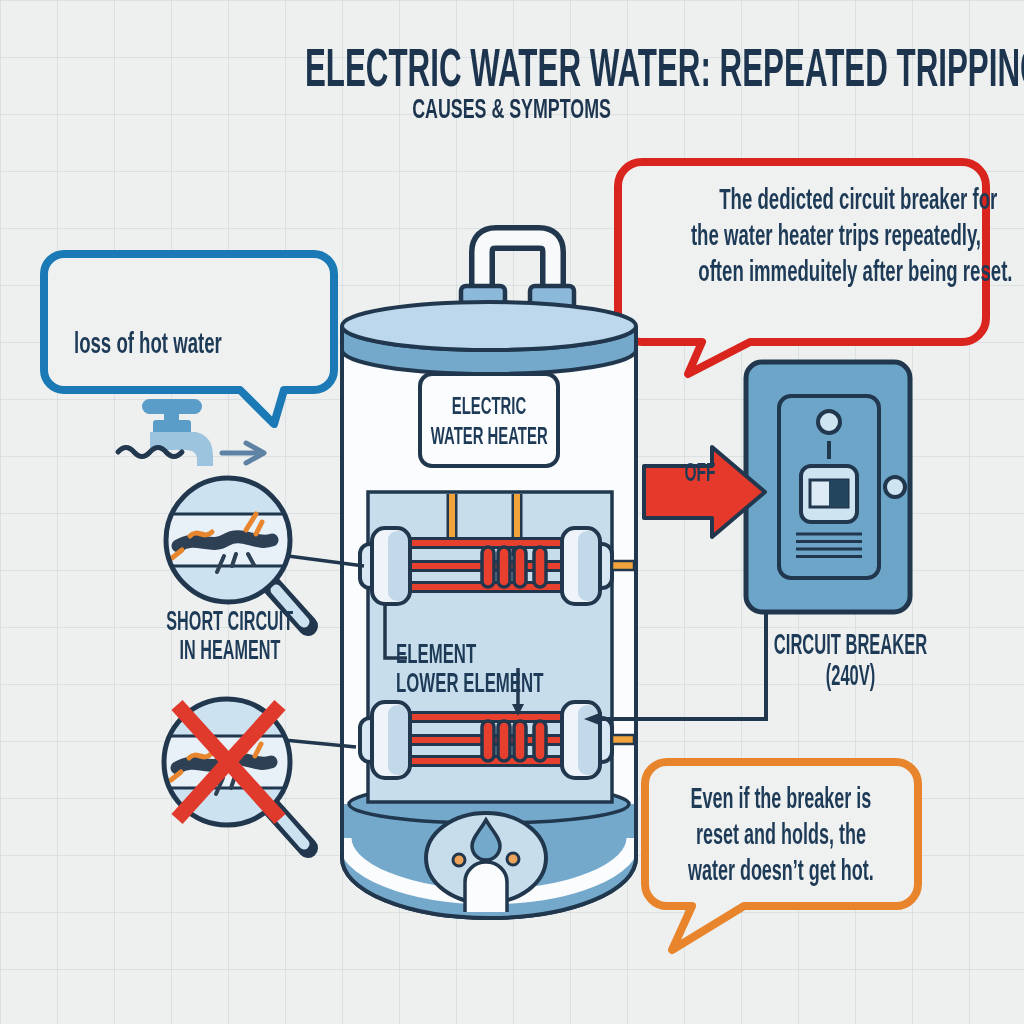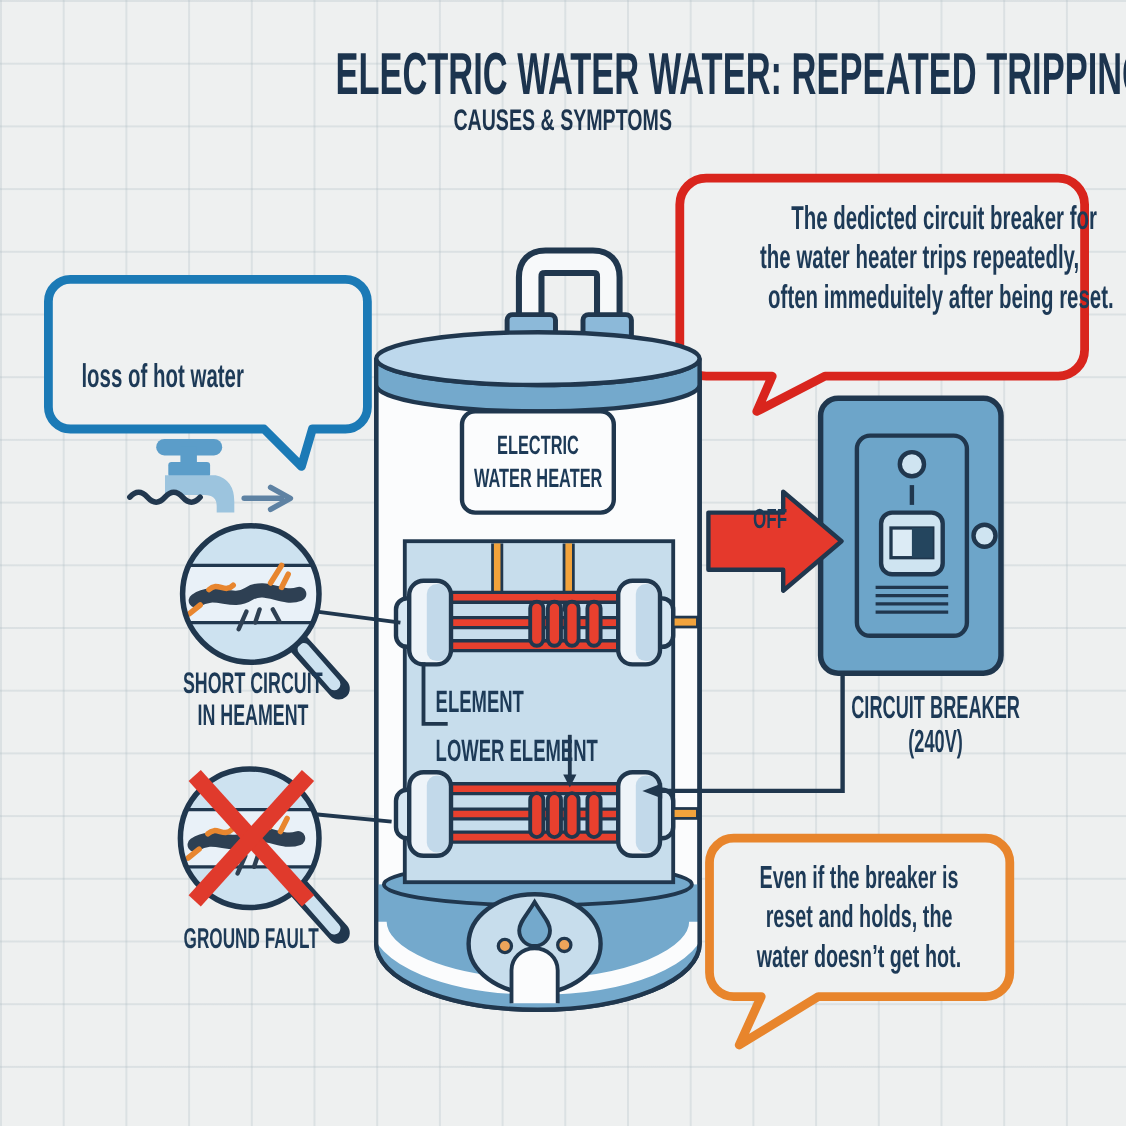--- a/index.html
+++ b/index.html
@@ -204,24 +204,23 @@
 <div class="t bub ctr" style="left:602px;top:220px;width:400px;"><span class="cond s62">the water heater trips repeatedly,</span></div>
 <div class="t bub ctr" style="left:602px;top:256px;width:400px;"><span class="cond s62">often immeduitely after being reset.</span></div>
 
 <div class="t bub ctr" style="left:581px;top:784px;width:400px;font-size:29px;"><span class="cond s62">Even if the breaker is</span></div>
 <div class="t bub ctr" style="left:581px;top:820px;width:400px;font-size:29px;"><span class="cond s62">reset and holds, the</span></div>
 <div class="t bub ctr" style="left:581px;top:856px;width:400px;font-size:29px;text-decoration:underline;"><span class="cond s62">water doesn’t get hot.</span></div>
 
 <div class="t ctr" style="left:389px;top:424px;width:200px;font-size:24px;"><span class="cond s62">WATER HEATER</span></div>
 <div class="t ctr" style="left:389px;top:394px;width:200px;font-size:24px;"><span class="cond s62">ELECTRIC</span></div>
 
-<div class="t lbl" style="left:396px;top:624px;"><span class="condL s60">ELEMENT</span></div>
+<div class="t lbl" style="left:396px;top:640px;"><span class="condL s60">ELEMENT</span></div>
 <div class="t lbl" style="left:396px;top:669px;"><span class="condL s60">LOWER ELEMENT</span></div>
 
 <div class="t lbl ctr" style="left:30px;top:637px;width:400px;font-size:27px;"><span class="cond s60">IN HEAMENT</span></div>
 <div class="t lbl ctr" style="left:30px;top:608px;width:400px;font-size:27px;"><span class="cond s60">SHORT CIRCUIT</span></div>
-<div class="t lbl ctr" style="left:28px;top:840px;width:400px;font-size:26px;"><span class="cond s60">GROUND FAULT</span></div>
 
 <div class="t ctr" style="left:600px;top:428px;width:200px;font-size:25px;margin-top:32px;"><span class="cond s62">OFF</span></div>
 <div class="t ctr" style="left:651px;top:630px;width:400px;font-size:29px;"><span class="cond s57">CIRCUIT BREAKER</span></div>
 <div class="t ctr" style="left:651px;top:661px;width:400px;font-size:29px;"><span class="cond s57">(240V)</span></div>
 
 </div>
 
 </body></html>

